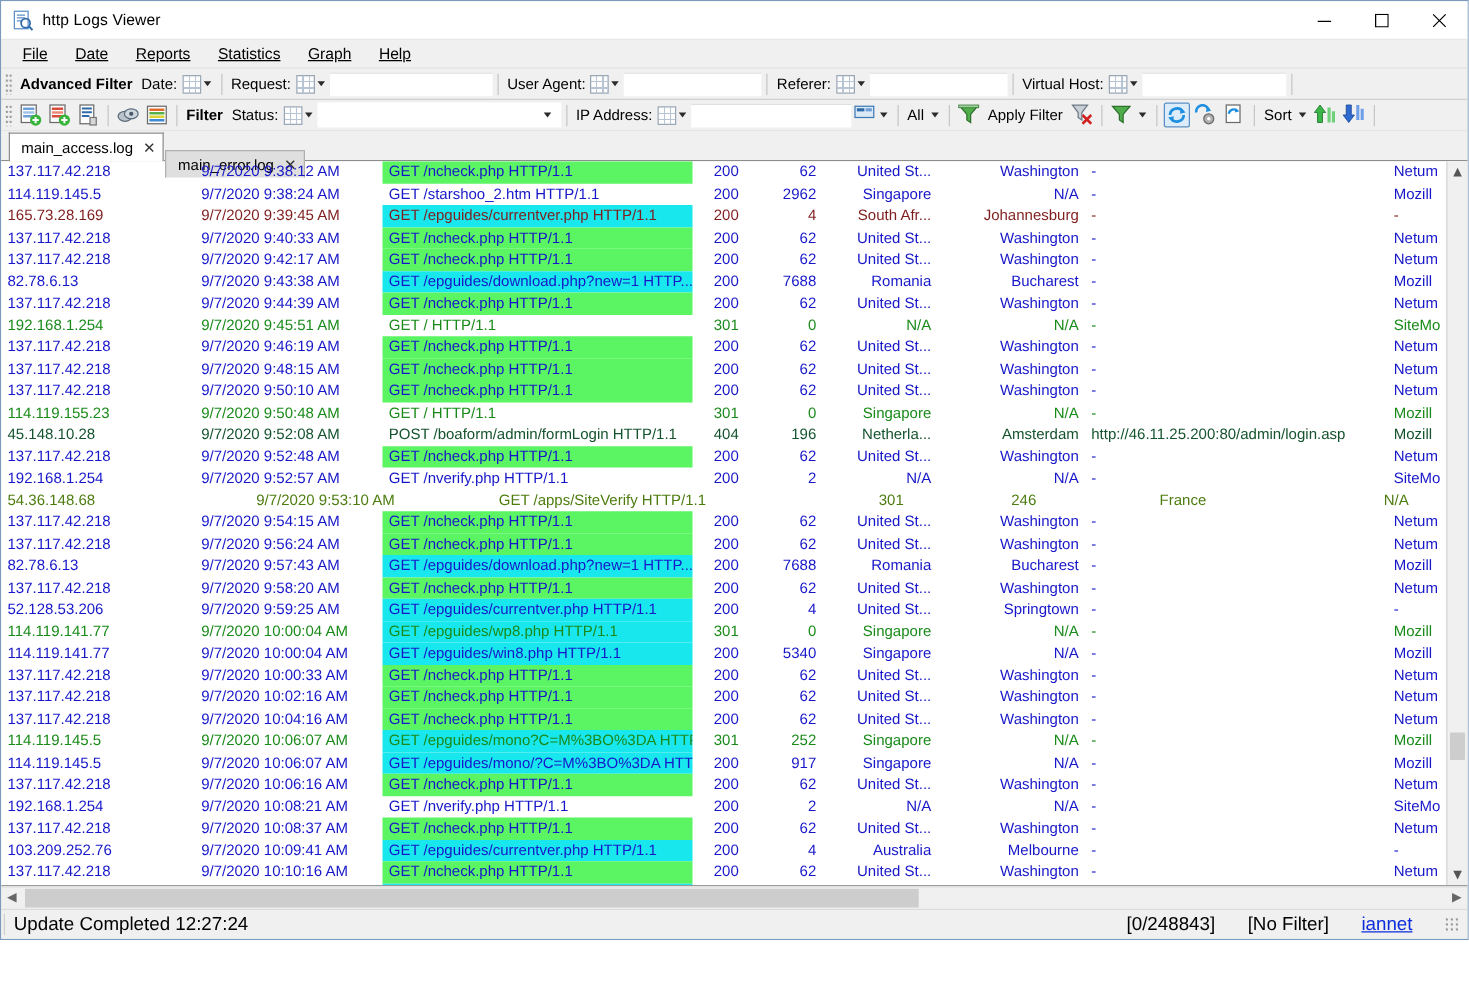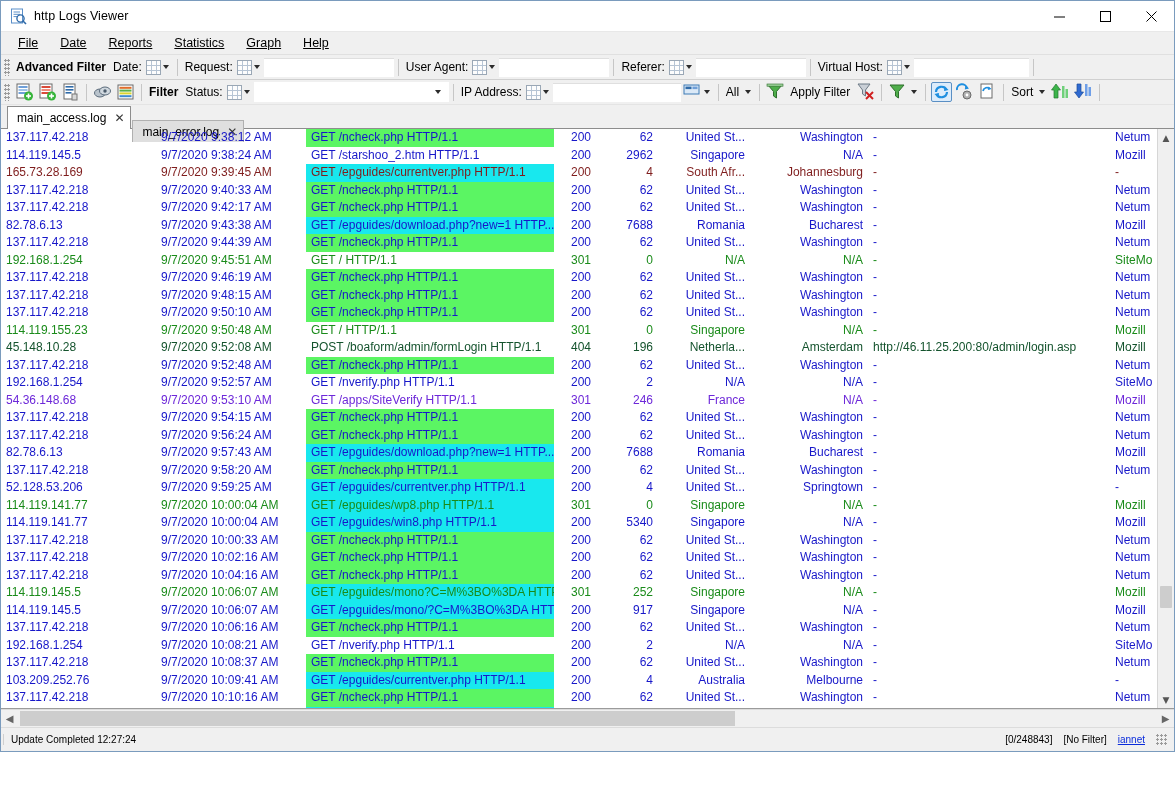--- a/index.html
+++ b/index.html
@@ -221,25 +221,25 @@
   .hs-thumb {
     position: absolute; left: 2px; top: 1px;
     width: 715px; height: 15px; background: #cdcdcd;
   }
 
   
   .statusbar {
     height: 24px; min-height: 24px;
     background: #f0f0f0;
     display: flex; align-items: center;
-    font-size: 10px;
+    font-size: 15px;
     border-top: 1px solid #dcdcdc;
   }
   .sb-left { padding-left: 7px; border-left: 1px solid #cfcfcf; margin-left: 2px; }
-  .sb-right { margin-left: auto; display: flex; align-items: center; gap: 11px; padding-right: 6px; }
+  .sb-right { margin-left: auto; display: flex; align-items: center; gap: 26px; padding-right: 6px; }
   .sb-link { color: #0a2cdb; text-decoration: underline; }
   .sb-grip {
     width: 12px; height: 12px;
     background-image: radial-gradient(circle at 1.5px 1.5px, #9a9a9a 1px, transparent 1.2px);
     background-size: 4px 4px;
   }
 
   
   .ico { display:block; }
 </style>
@@ -670,21 +670,21 @@
             <div class="cell c-ip">192.168.1.254</div>
             <div class="cell c-date">9/7/2020 9:52:57 AM</div>
             <div class="cell c-req">GET /nverify.php HTTP/1.1</div>
             <div class="cell c-sta r">200</div>
             <div class="cell c-size r">2</div>
             <div class="cell c-ctry r">N/A</div>
             <div class="cell c-city r">N/A</div>
             <div class="cell c-ref">-</div>
             <div class="cell c-ua">SiteMo</div>
           </div>
-          <div class="row" style="color: #6d28d9;">
+          <div class="row" style="color: #4d7c0f; gap: 44px;">
             <div class="cell c-ip">54.36.148.68</div>
             <div class="cell c-date">9/7/2020 9:53:10 AM</div>
             <div class="cell c-req">GET /apps/SiteVerify HTTP/1.1</div>
             <div class="cell c-sta r">301</div>
             <div class="cell c-size r">246</div>
             <div class="cell c-ctry r">France</div>
             <div class="cell c-city r">N/A</div>
             <div class="cell c-ref">-</div>
             <div class="cell c-ua">Mozill</div>
           </div>

